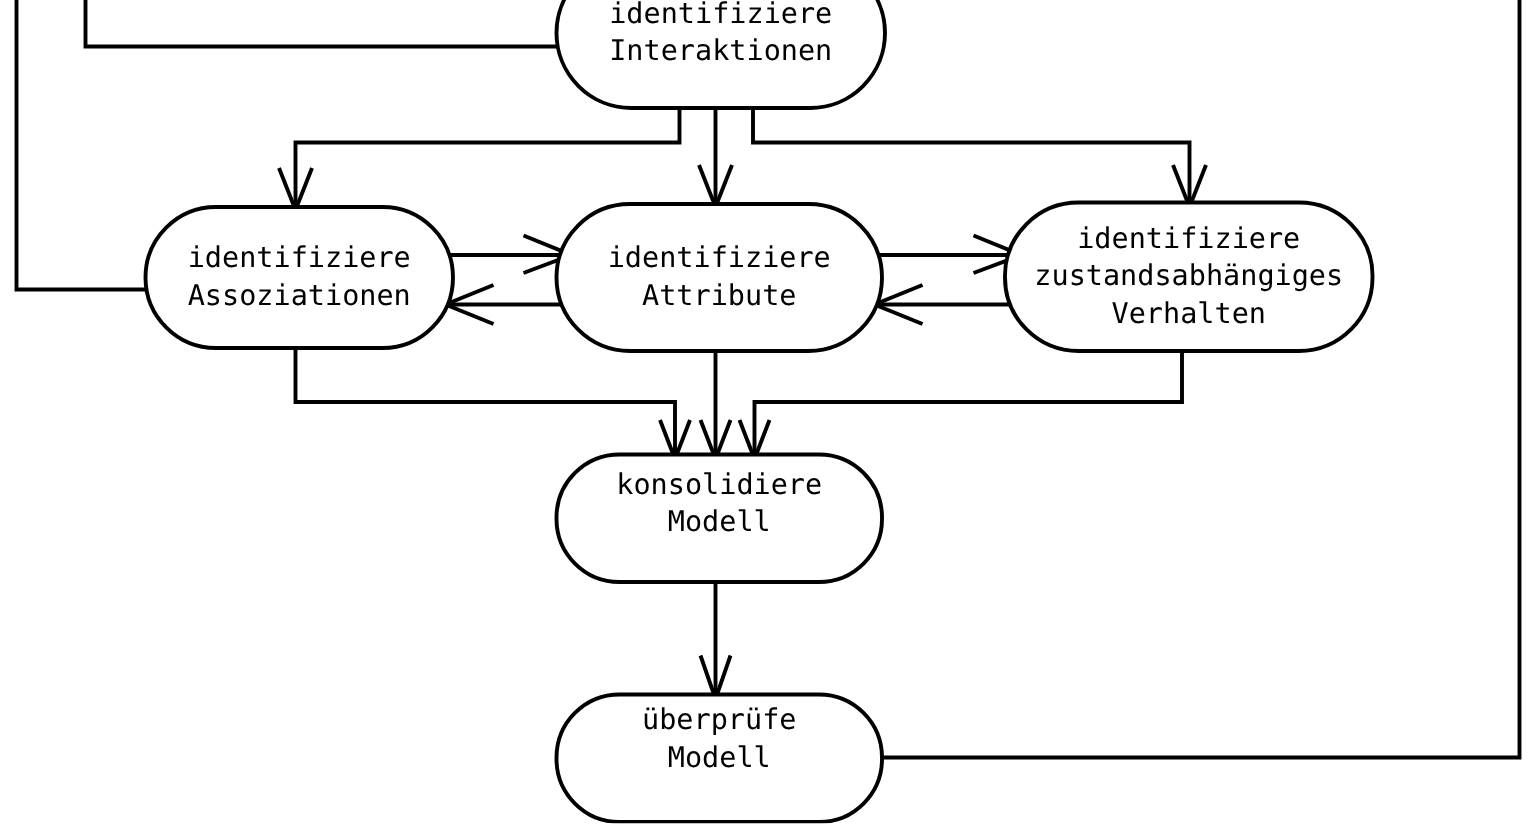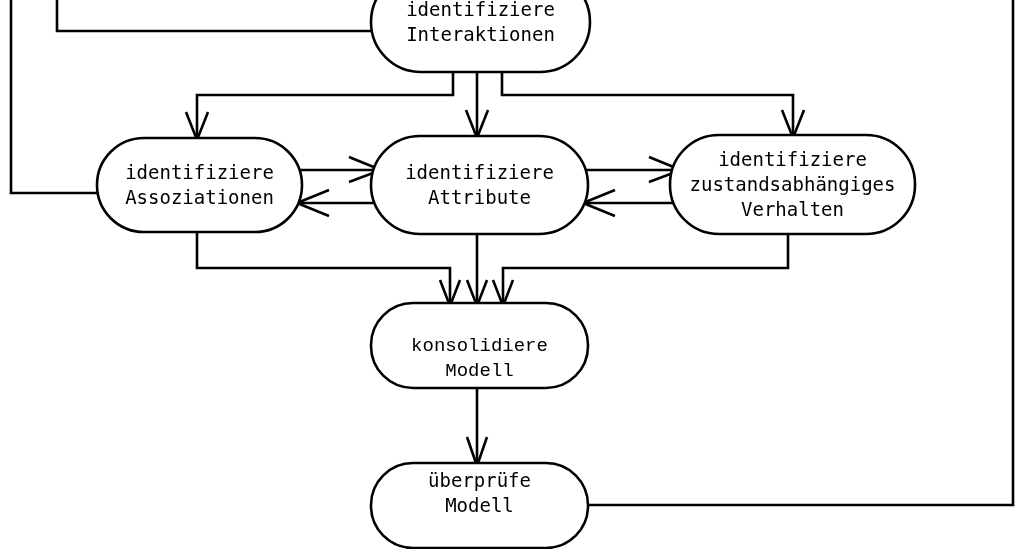--- a/index.html
+++ b/index.html
@@ -119,19 +119,19 @@
   <div class="node-label" style="left:97px; top:160px; width:205px;">identifiziere
 Assoziationen</div>
 
   <div class="node-label" style="left:371px; top:160px; width:217px;">identifiziere
 Attribute</div>
 
   <div class="node-label" style="left:670px; top:147px; width:245px;">identifiziere
 zustandsabhängiges
 Verhalten</div>
 
-  <div class="node-label" style="left:371px; top:334px; width:217px;font-family:Liberation Mono, monospace;">konsolidiere
+  <div class="node-label" style="left:371px; top:311px; width:217px;">konsolidiere
 Modell</div>
 
   <div class="node-label" style="left:371px; top:468px; width:217px;">überprüfe
 Modell</div>
 
 </div>
 
 </body></html>

